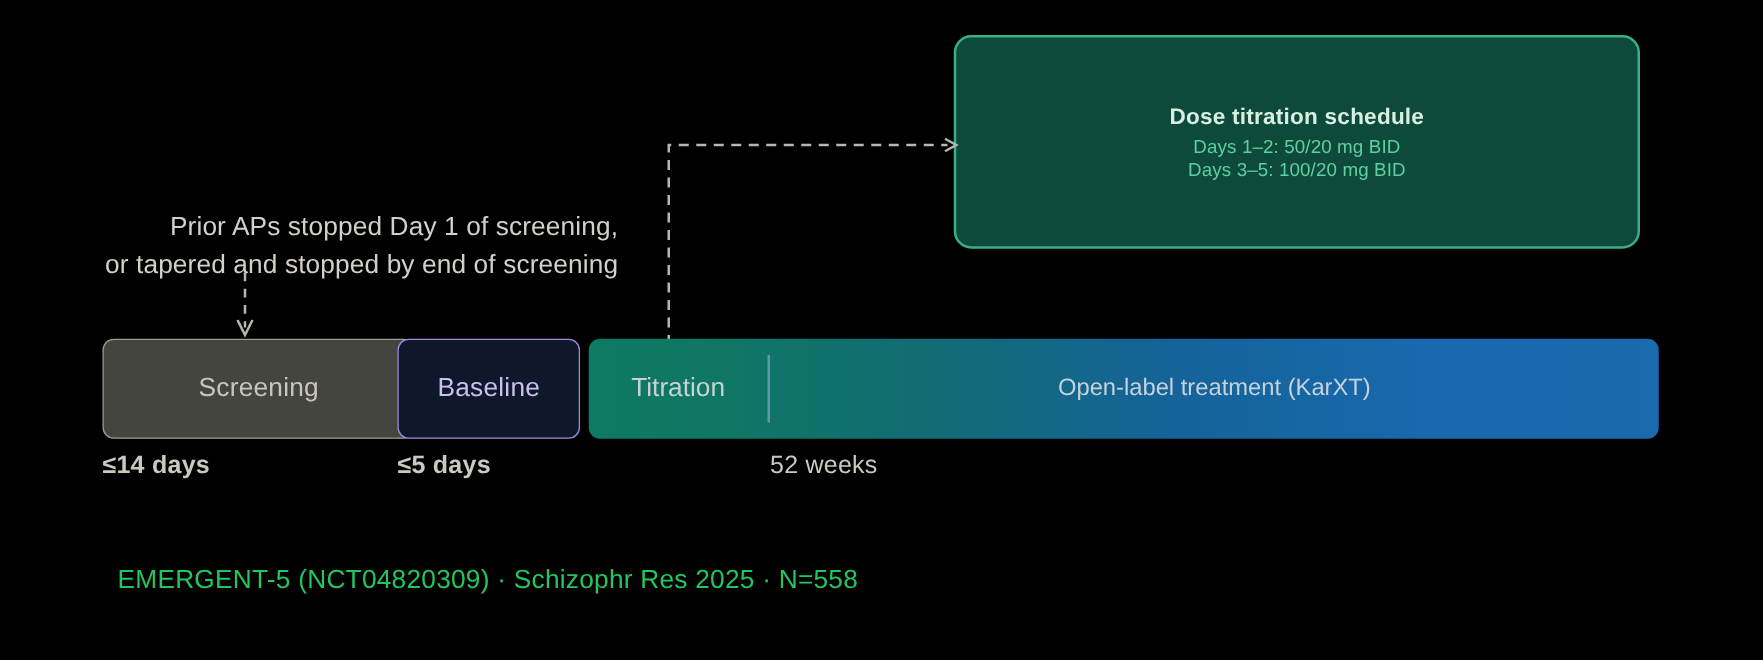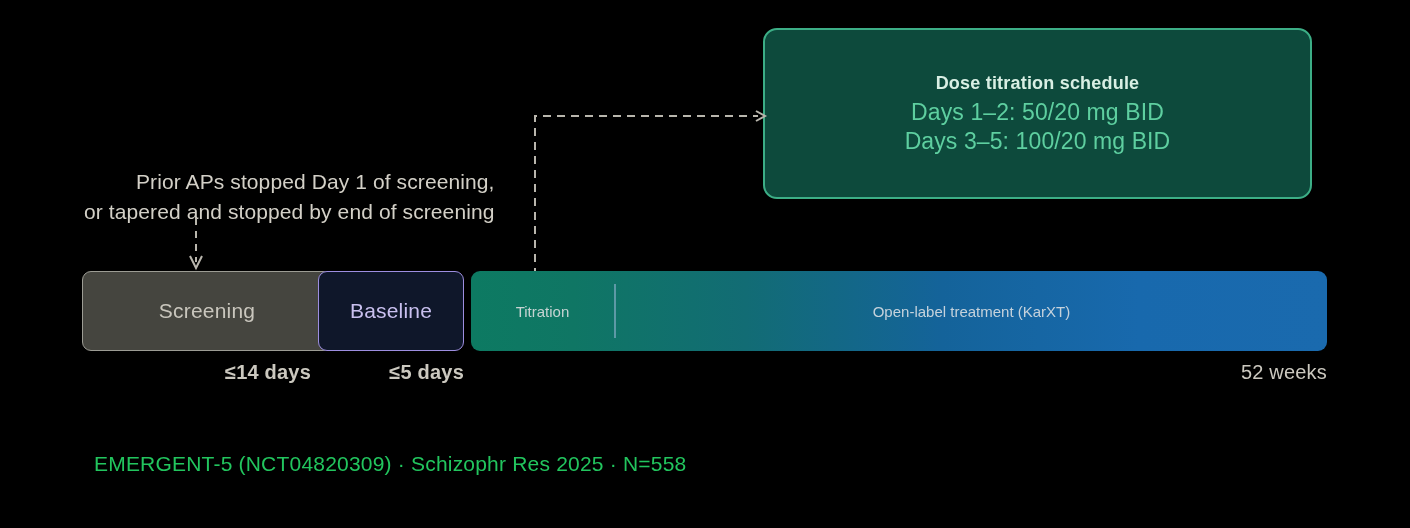--- a/index.html
+++ b/index.html
@@ -39,21 +39,21 @@
   .callout-title {
     color: #d9efe4;
     font-size: 18px;
     font-weight: bold;
     line-height: 1.15;
     margin-bottom: 4px;
     letter-spacing: 0.2px;
   }
   .callout-line {
     color: #5ecfa0;
-    font-size: 23px;
+    font-size: 15px;
     line-height: 1.27;
     letter-spacing: 0.1px;
   }
 
   
   .elbow-svg {
     position: absolute;
     left: 520px;
     top: 100px;
     width: 260px;
@@ -132,43 +132,43 @@
   .titration-label {
     position: absolute;
     left: 0px;
     top: 0px;
     width: 143px;
     height: 100%;
     display: flex;
     align-items: center;
     justify-content: center;
     color: #c6d3d2;
-    font-size: 15px;
+    font-size: 21px;
     border-radius: 10px;
   }
   .openlabel-label {
     position: absolute;
     left: 145px;
     top: 0px;
     right: 0px;
     height: 100%;
     display: flex;
     align-items: center;
     justify-content: center;
     color: #c5d2dc;
-    font-size: 15px;
+    font-size: 19px;
   }
 
   
   .duration {
     position: absolute;
     top: 361px;
     color: #cbc8bf;
     font-size: 20px;
-    text-align: right;
+    text-align: left;
     font-weight: bold;
     letter-spacing: 0.2px;
   }
   .duration.regular { font-weight: normal; }
   #dur-screening { left: 82px;  width: 229px; }
   #dur-baseline  { left: 318px; width: 146px; }
   #dur-titration { left: 471px; width: 143px; }
   #dur-treatment { left: 616px; width: 711px; }
 
   

